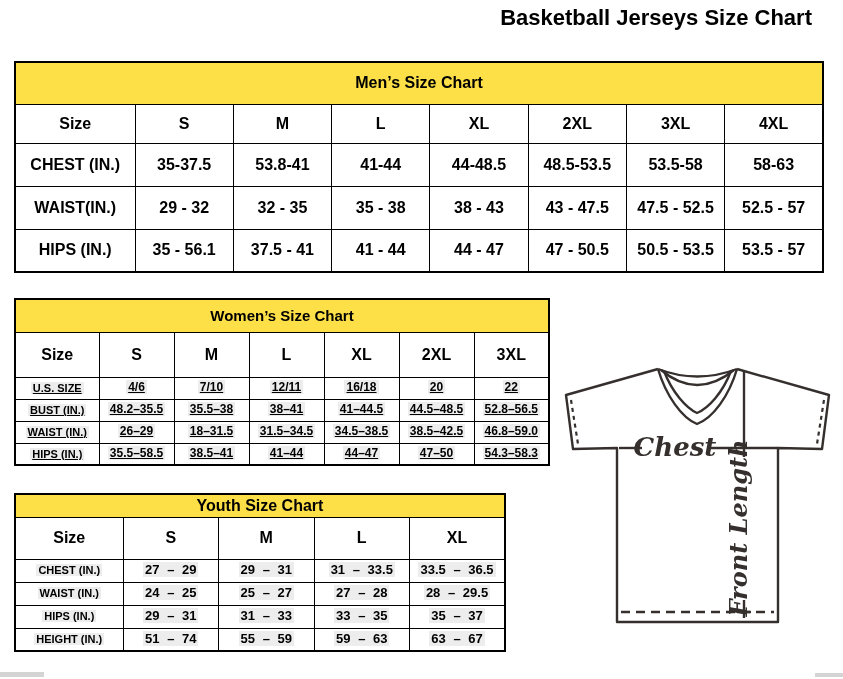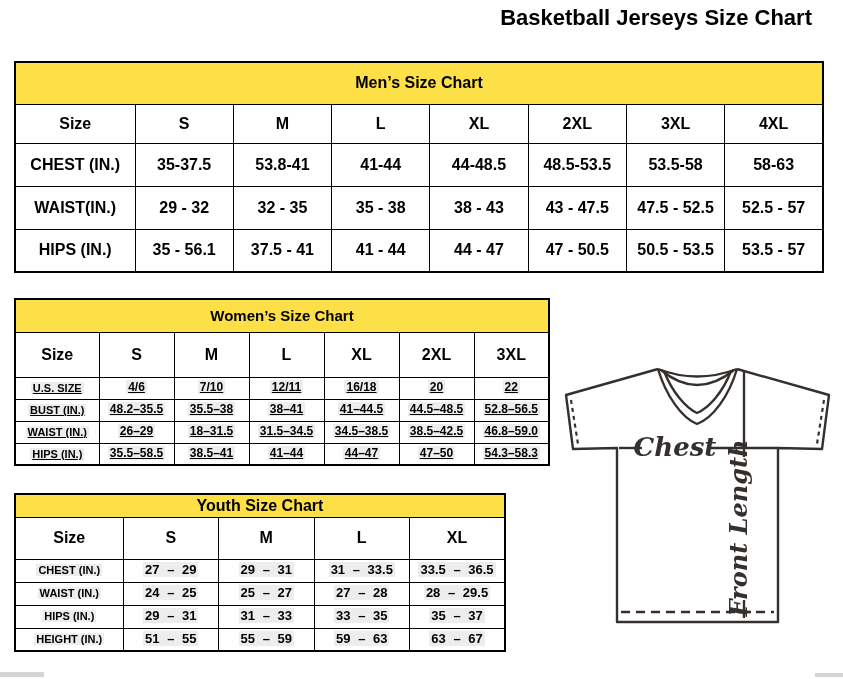--- a/index.html
+++ b/index.html
@@ -203,21 +203,21 @@
   </tr>
   <tr class="data">
     <th><span class="hl">HIPS (IN.)</span></th>
     <td><span class="hl">29 – 31</span></td>
     <td><span class="hl">31 – 33</span></td>
     <td><span class="hl">33 – 35</span></td>
     <td><span class="hl">35 – 37</span></td>
   </tr>
   <tr class="data">
     <th><span class="hl">HEIGHT (IN.)</span></th>
-    <td><span class="hl">51 – 55</span></td>
+    <td><span class="hl">51 – 74</span></td>
     <td><span class="hl">55 – 59</span></td>
     <td><span class="hl">59 – 63</span></td>
     <td><span class="hl">63 – 67</span></td>
   </tr>
 </tbody>
   </table>
 
 <svg class="jersey" viewBox="0 0 300 312" aria-hidden="true">
 
   <path d="M118,7 L26,33 L33,87 L77,86 L77,260 L238,260 L238,86 L282,87 L289,33 L197,7"></path>

